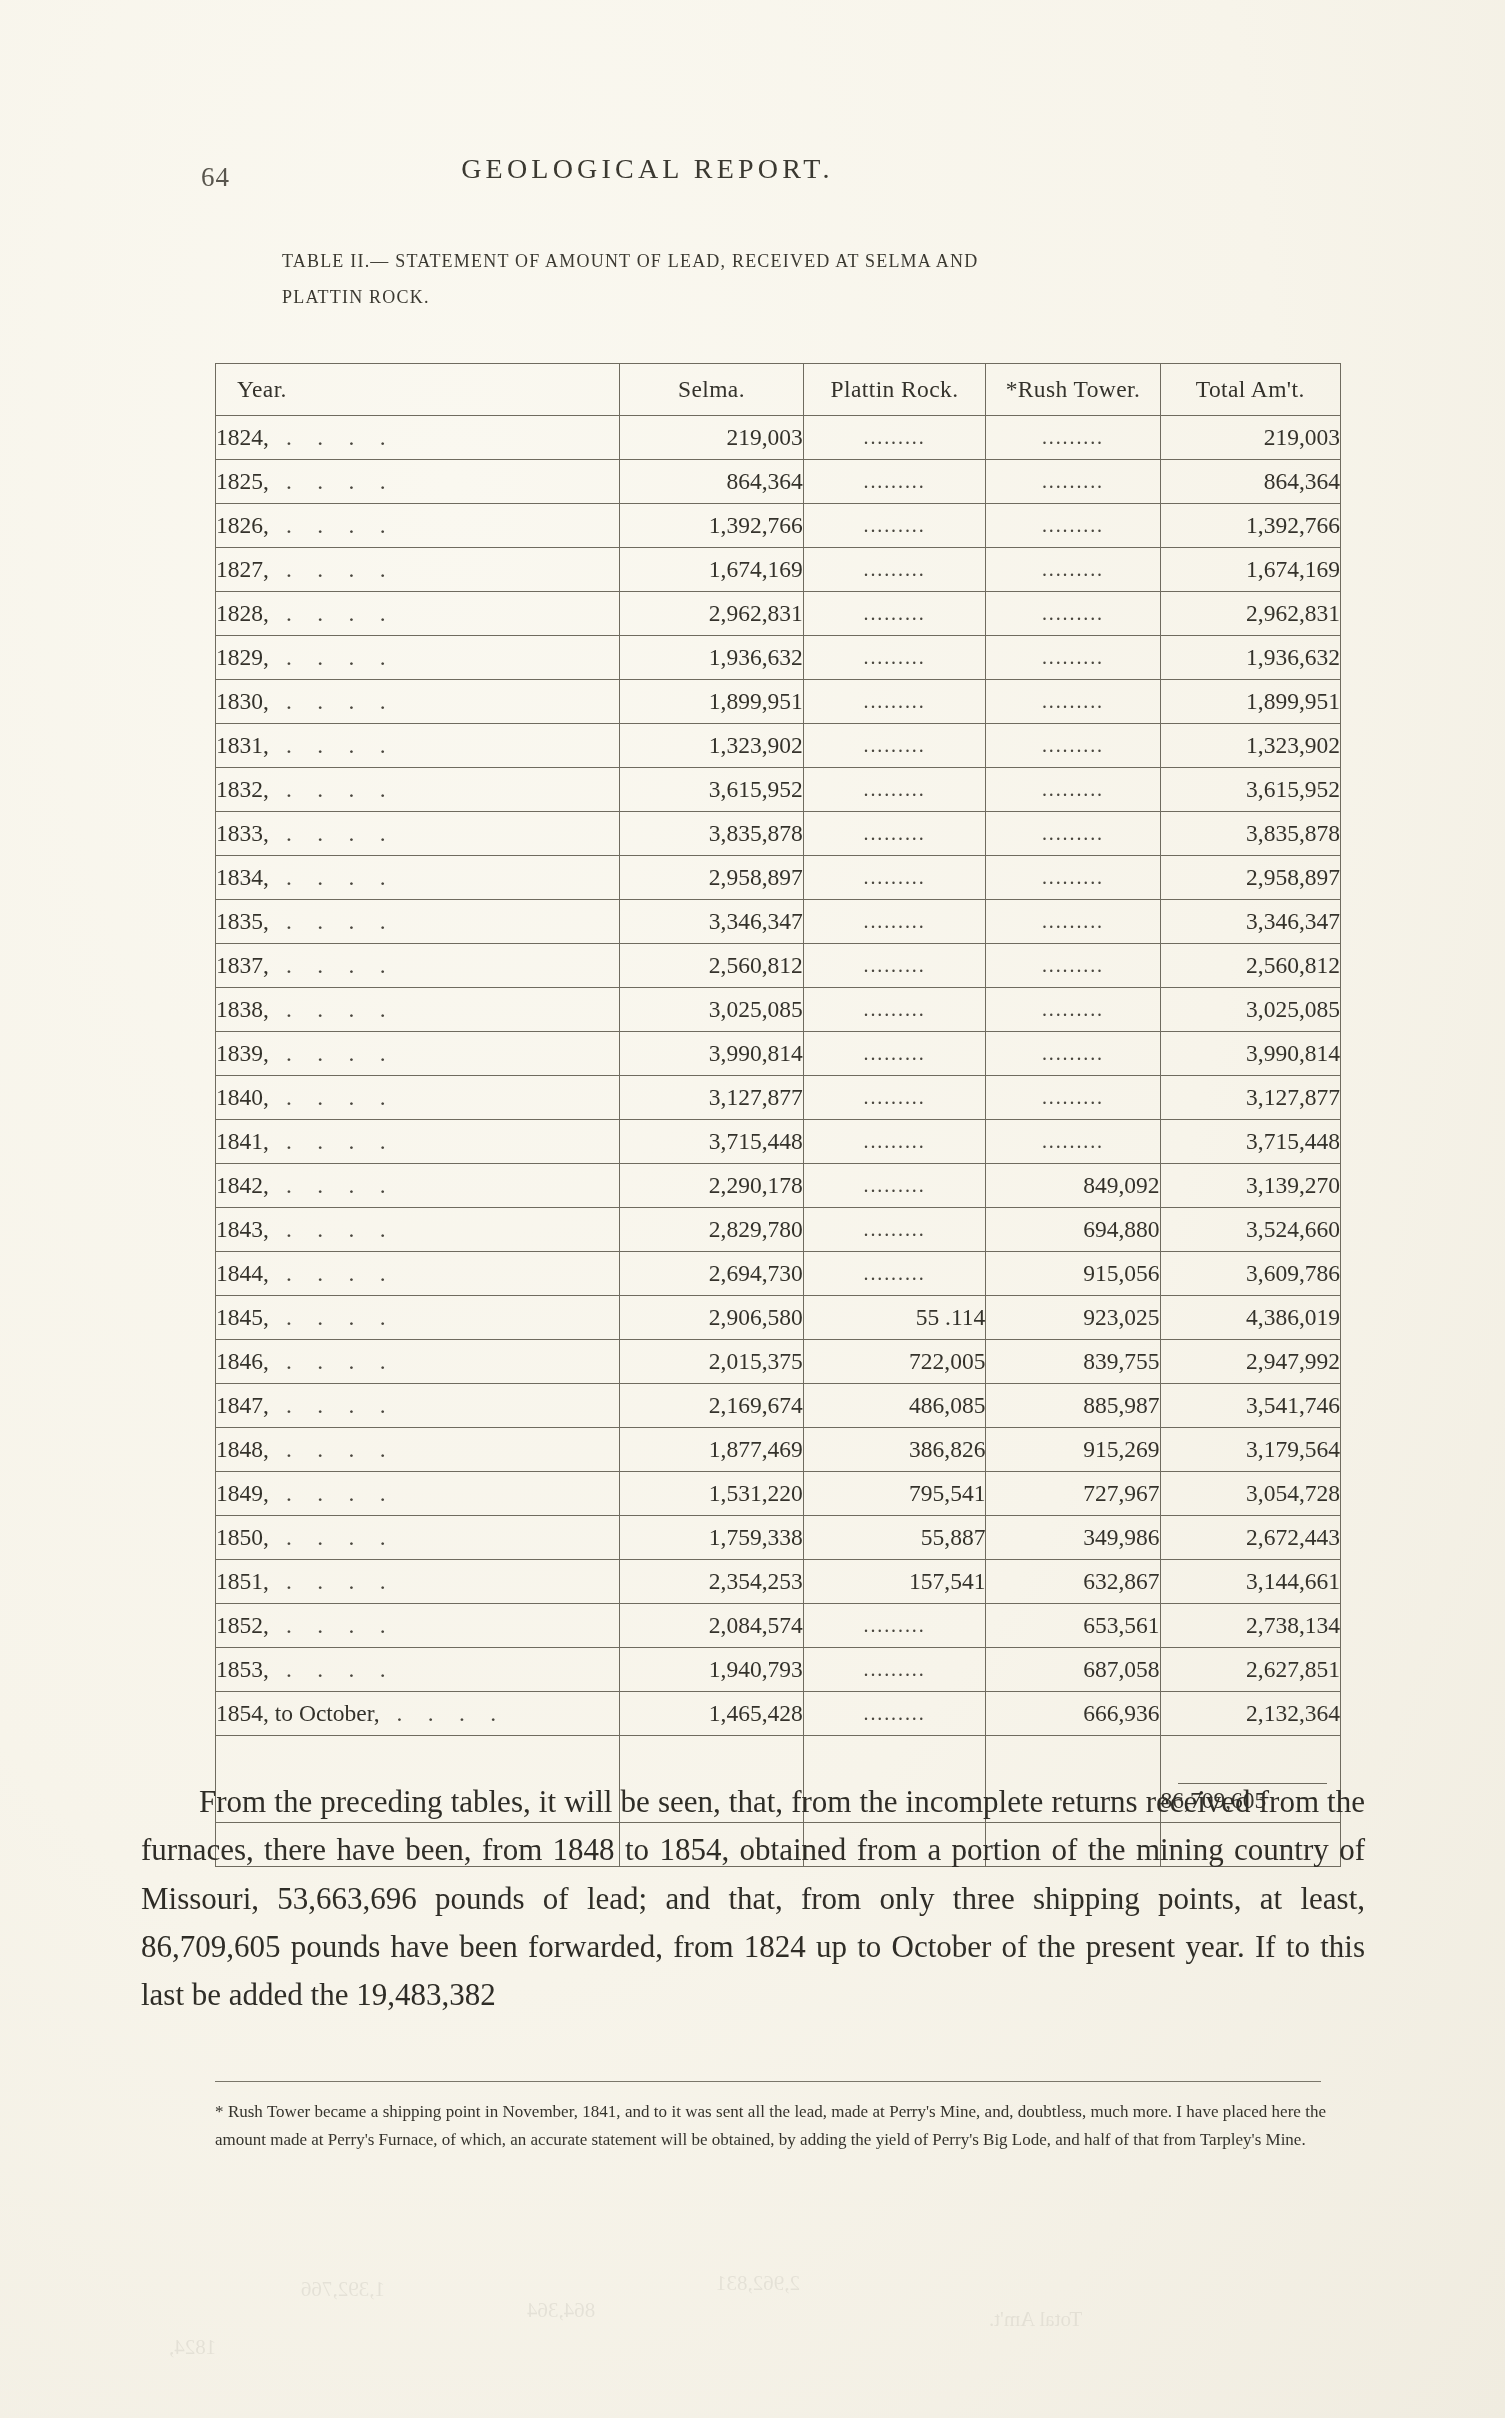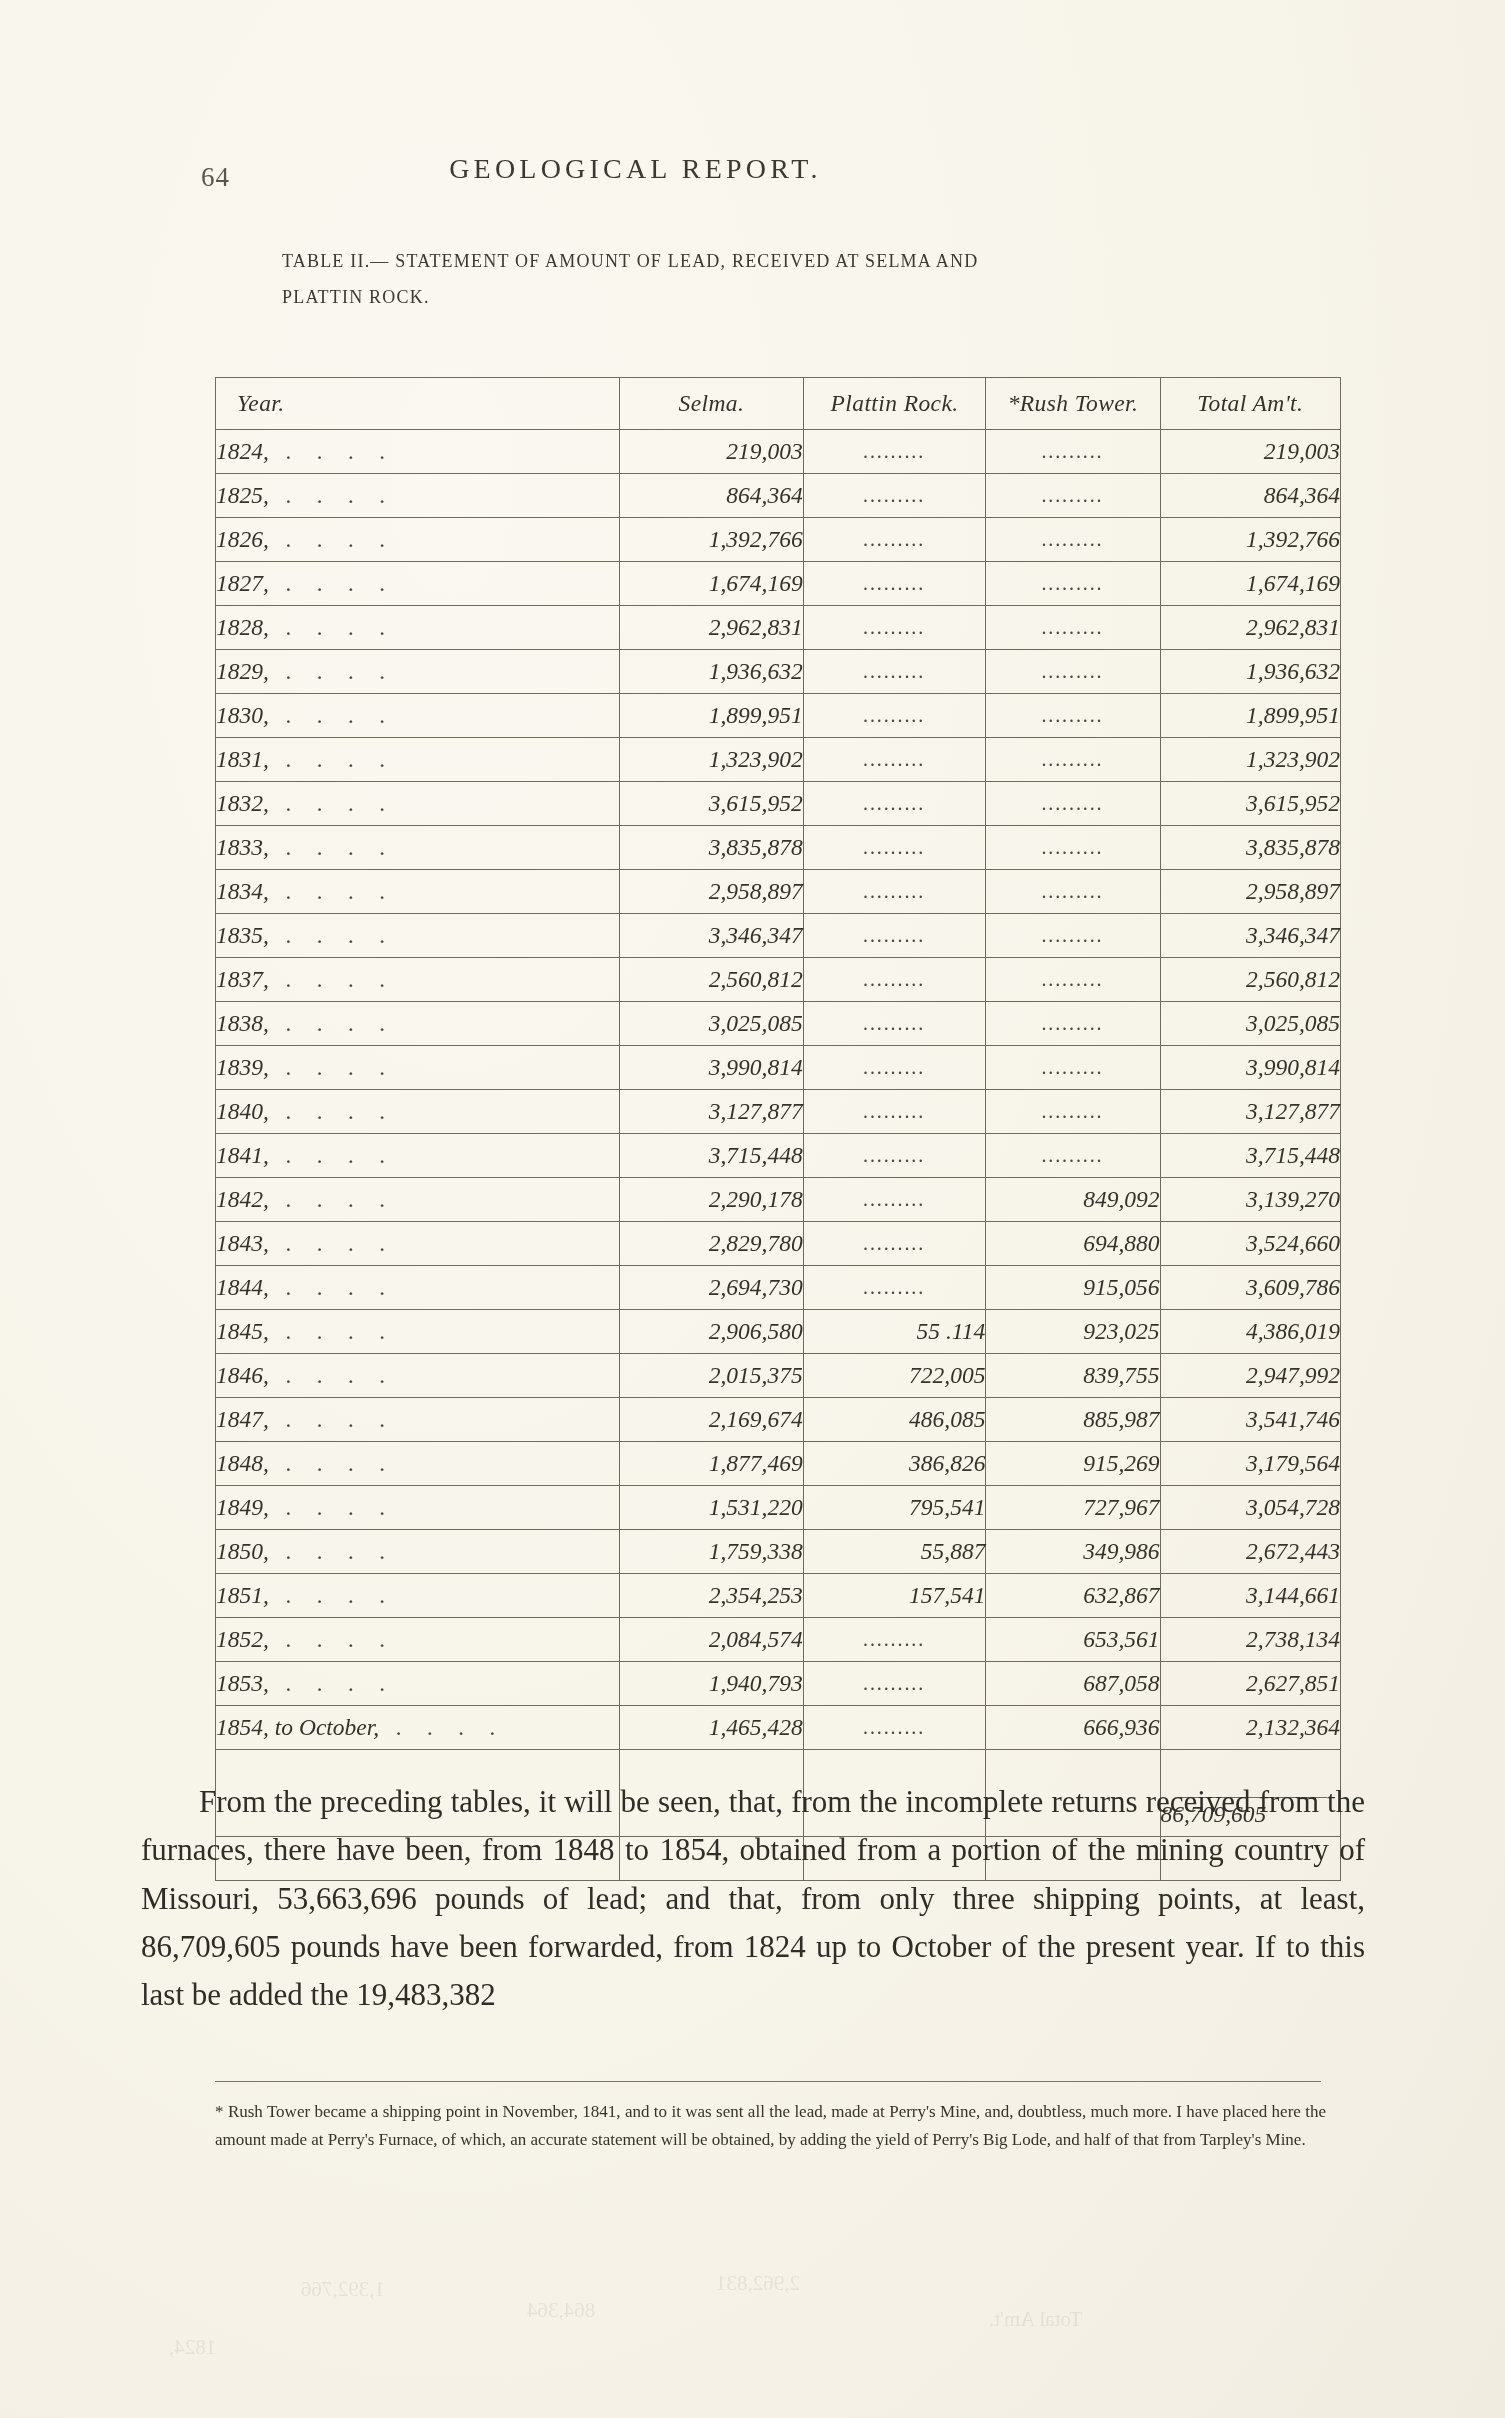--- a/index.html
+++ b/index.html
@@ -48,20 +48,21 @@
   }
   .running-head {
     position: absolute;
     left: 0;
     top: 153px;
     width: 1271px;
     text-align: center;
     font-size: 28px;
     letter-spacing: 4.2px;
     color: #3b3931;
+    padding-left: 12px;
   }
 
   
   .table-caption {
     position: absolute;
     left: 282px;
     top: 243px;
     width: 970px;
     font-size: 19.3px;
     letter-spacing: 1px;
@@ -70,23 +71,22 @@
   }
   .table-caption .cap-small {
     font-size: 18px;
     letter-spacing: 1.2px;
   }
 
   
   .table-wrap {
     position: absolute;
     left: 215px;
-    top: 377px;
+    top: 363px;
     width: 1126px;
-    font-style: italic;
   }
   table.lead {
     border-collapse: collapse;
     width: 1126px;
     font-size: 23.5px;
     color: #34322b;
   }
   table.lead th, table.lead td {
     border: 0.9px solid #6f6b5f;
     padding: 0;

